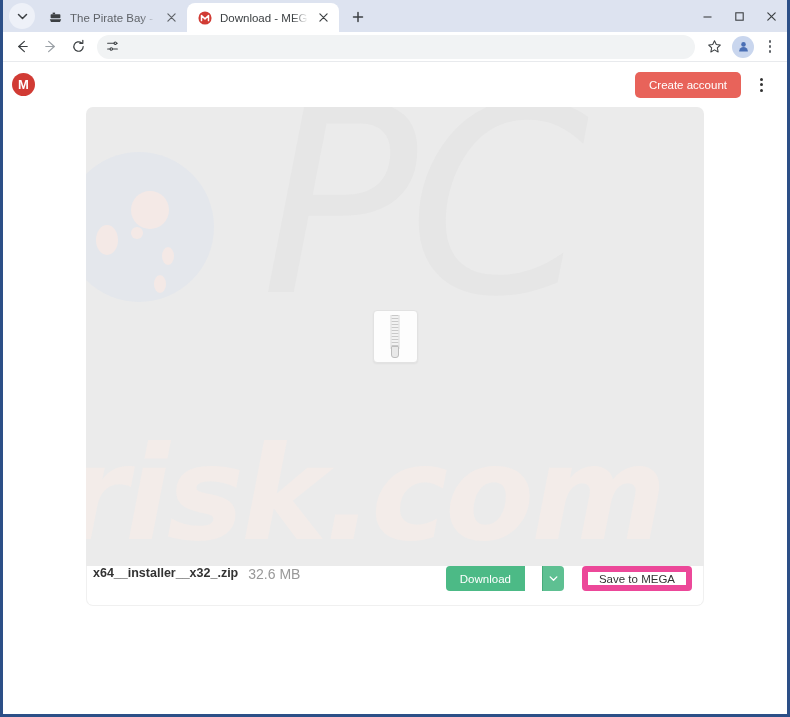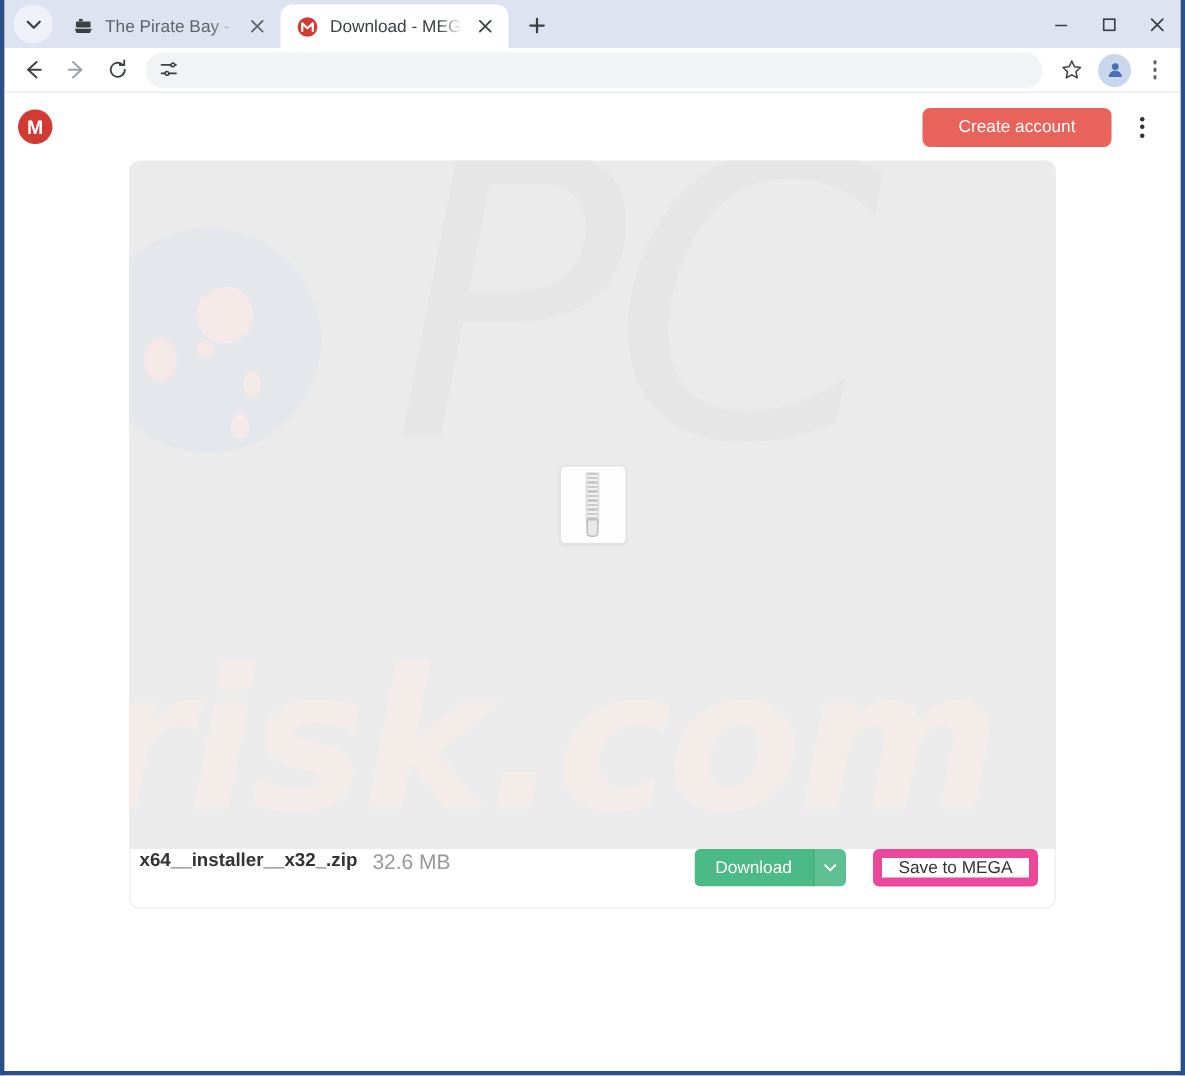--- a/index.html
+++ b/index.html
@@ -163,21 +163,21 @@
     flex: 0 0 auto;
   }
   .header-spacer { flex: 1 1 auto; }
   .create-account {
     height: 26px;
     background: #e8635a;
     color: #ffffff;
     font-size: 11.5px;
     border: none;
     border-radius: 5px;
-    padding: 0 24px;
+    padding: 0 14px;
     cursor: pointer;
     font-family: inherit;
     white-space: nowrap;
   }
   .hdr-kebab {
     width: 24px; height: 28px;
     margin-left: 8px;
     display: flex; flex-direction: column;
     align-items: center; justify-content: center;
     gap: 2.5px;
@@ -307,20 +307,21 @@
   }
   .fb-spacer { flex: 1 1 auto; }
 
   .dl-group {
     display: flex;
     align-items: stretch;
     height: 25px;
     border-radius: 4px;
     overflow: hidden;
     flex: 0 0 auto;
+    gap: 17px;
   }
   .dl-main {
     background: #4cba86;
     color: #ffffff;
     font-size: 11.5px;
     border: none;
     padding: 0 14px;
     cursor: pointer;
     font-family: inherit;
     white-space: nowrap;

